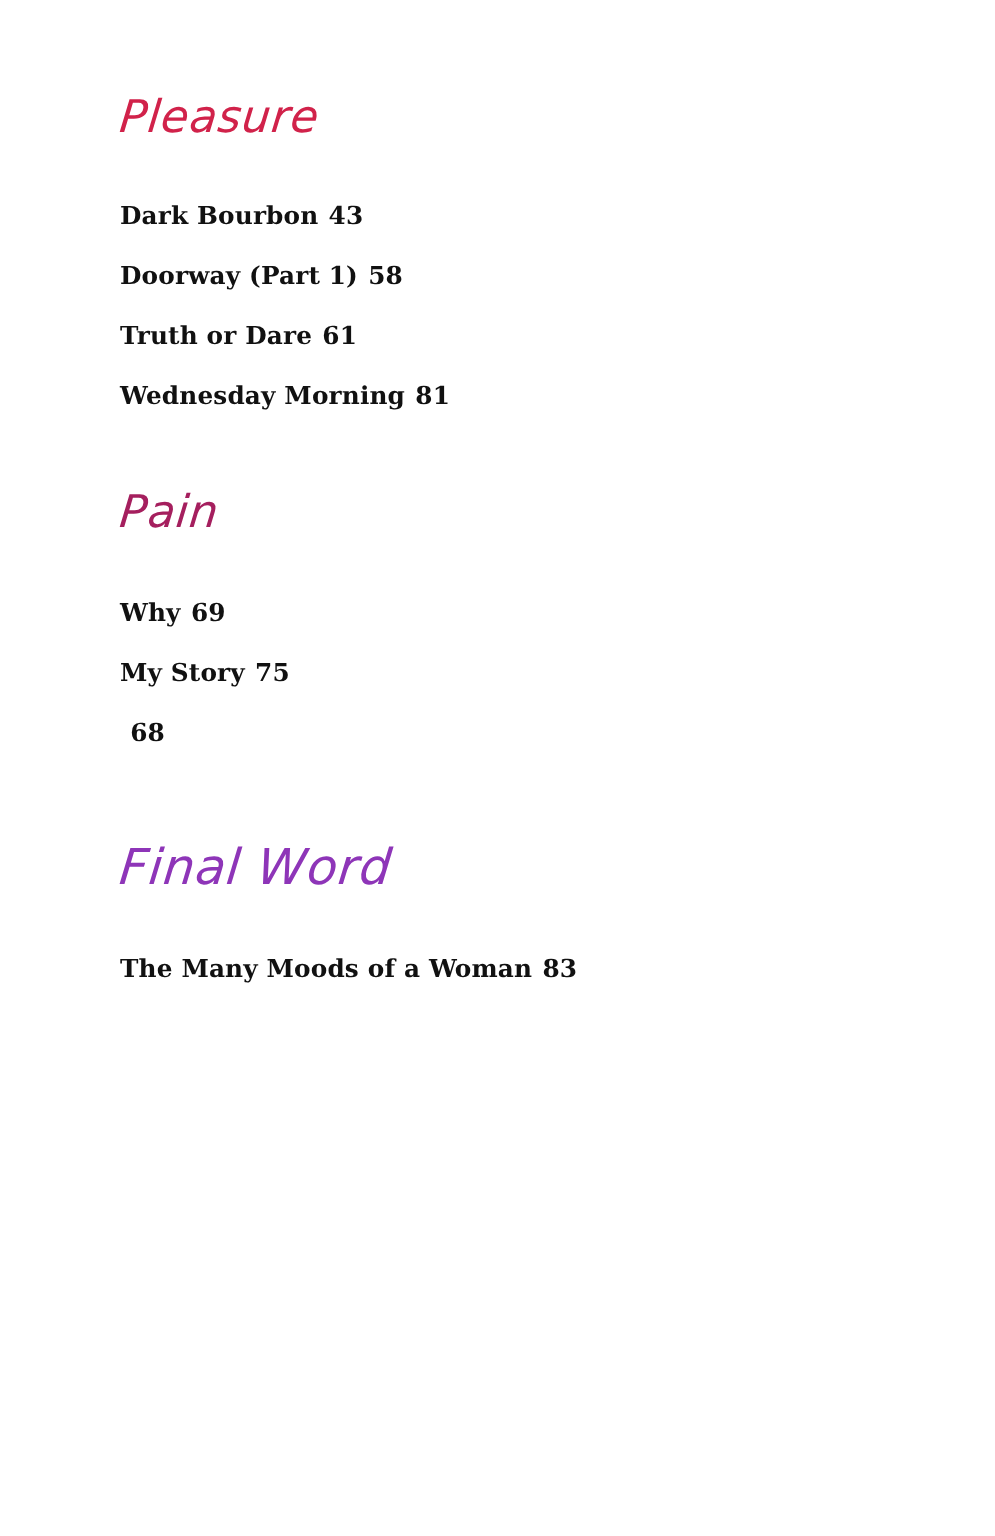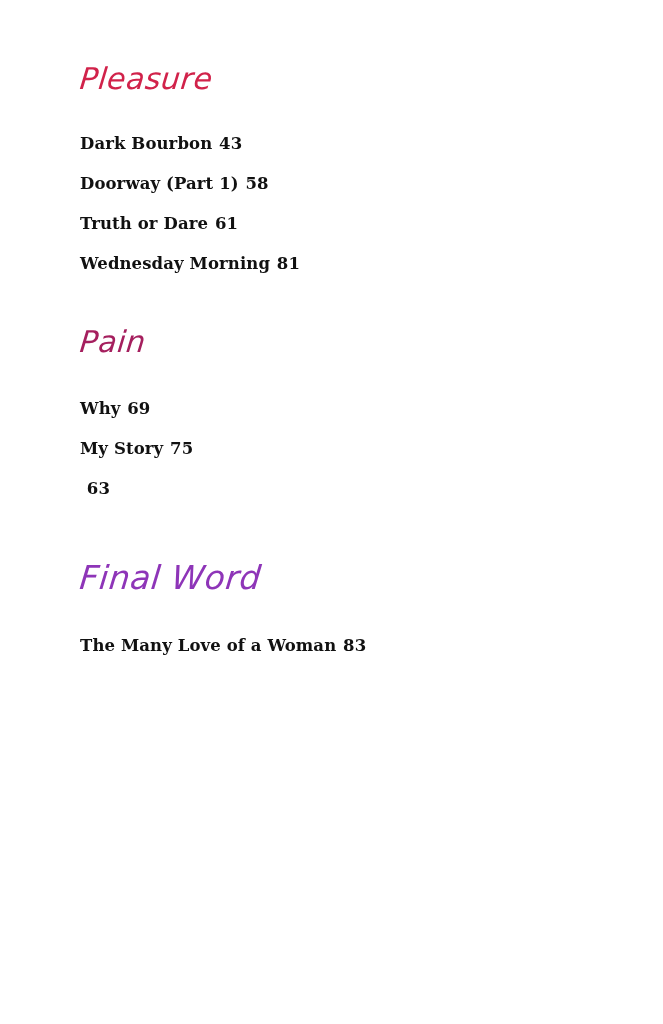--- a/index.html
+++ b/index.html
@@ -113,30 +113,30 @@
     <div class="entries">
       <div class="entry">
         <span class="entry-title">Why</span>
         <span class="entry-page">69</span>
       </div>
       <div class="entry">
         <span class="entry-title">My Story</span>
         <span class="entry-page">75</span>
       </div>
       <div class="entry">
-        <span class="entry-page">63</span>
+        <span class="entry-page">68</span>
       </div>
     </div>
   </div>
 
   <div class="gap-after-pain"></div>
 
   <div class="section section-final">
     <div class="section-title" style="color: rgb(142, 53, 184);">Final Word</div>
     <div class="entries">
       <div class="entry">
-        <span class="entry-title">The Many Love of a Woman</span>
+        <span class="entry-title">The Many Moods of a Woman</span>
         <span class="entry-page">83</span>
       </div>
     </div>
   </div>
 
 </div>
 
 </body></html>

